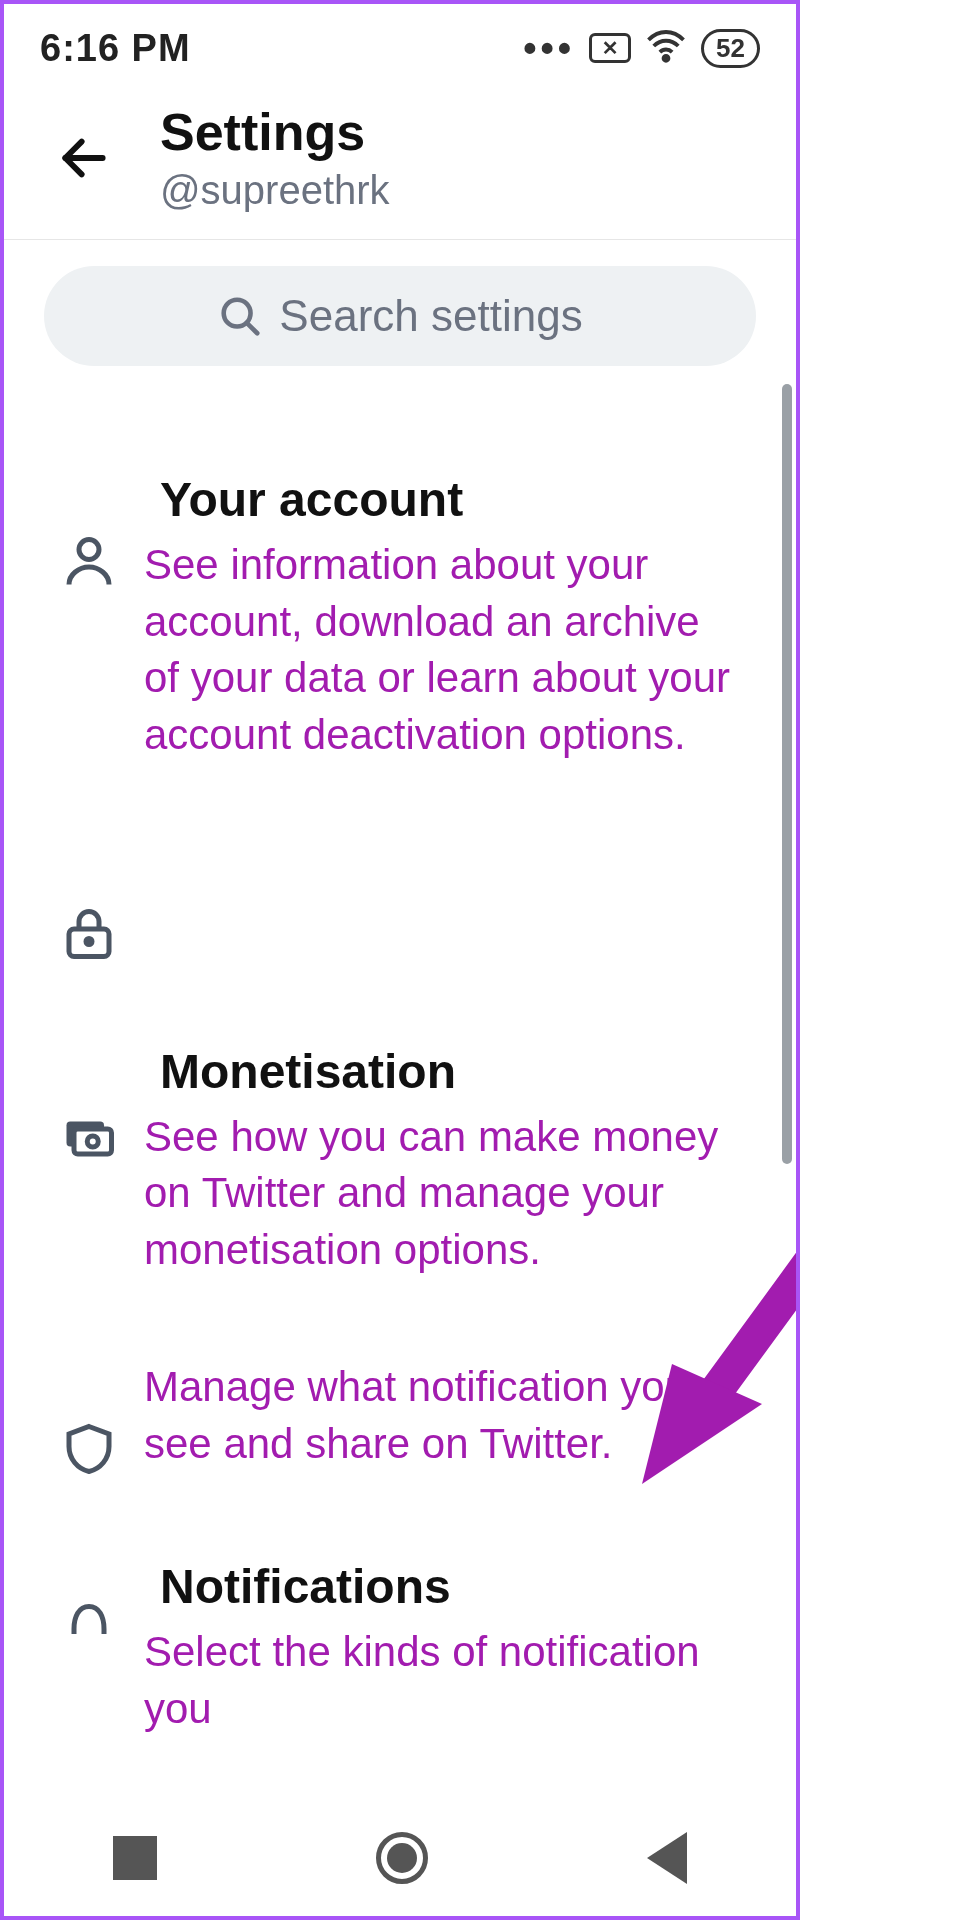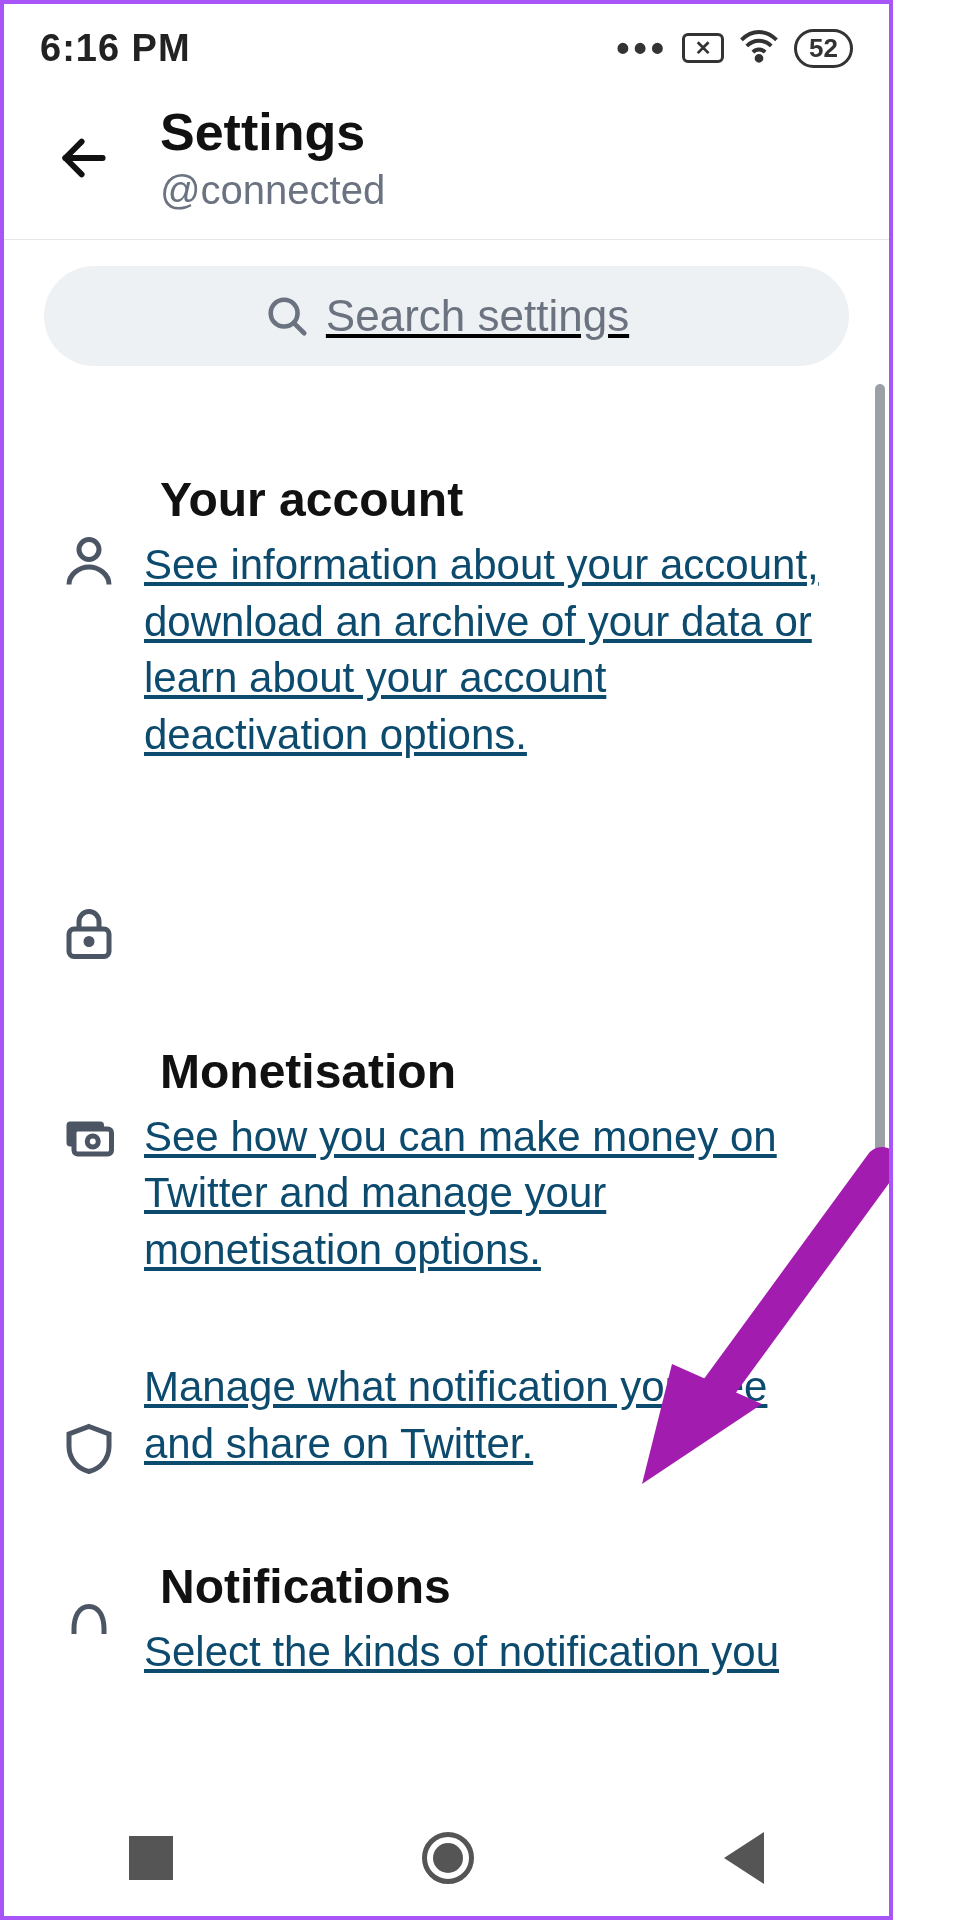--- a/index.html
+++ b/index.html
@@ -1,49 +1,49 @@
 <!DOCTYPE html>
 <html><head>
 <meta charset="utf-8">
 <style>
   * { box-sizing: border-box; margin: 0; padding: 0; }
   html, body { width: 962px; height: 1920px; font-family: -apple-system, "Helvetica Neue", Arial, sans-serif; background: #fff; }
-  .frame { width: 893px; height: 1920px; border: 4px solid #a855f7; position: relative; background: #fff; overflow: hidden; }
+  .frame { width: 800px; height: 1920px; border: 4px solid #a855f7; position: relative; background: #fff; overflow: hidden; }
 
   
   .status-bar { display: flex; align-items: center; justify-content: space-between; padding: 18px 36px 10px 36px; height: 80px; }
   .status-time { font-size: 38px; font-weight: 600; color: #222; letter-spacing: 1px; }
   .status-right { display: flex; align-items: center; gap: 14px; }
   .dots { font-size: 38px; letter-spacing: 4px; color: #333; font-weight: 800; }
   .sim-x { border: 3px solid #333; border-radius: 6px; width: 42px; height: 30px; display: flex; align-items: center; justify-content: center; font-size: 20px; font-weight: 900; color: #333; }
   .wifi svg { width: 42px; height: 42px; }
   .battery { border: 3px solid #333; border-radius: 20px; padding: 1px 12px; font-size: 26px; font-weight: 800; color: #333; }
 
   
   .app-header { display: flex; align-items: center; padding: 18px 40px 26px 40px; border-bottom: 1px solid #e6e6e6; }
   .back-btn { width: 80px; display: flex; justify-content: center; }
   .back-btn svg { width: 56px; height: 56px; }
   .header-titles { margin-left: 36px; }
   .header-title { font-size: 52px; font-weight: 800; color: #111; }
   .header-sub { font-size: 40px; color: #6b7280; margin-top: 6px; }
 
   
   .search-wrap { padding: 26px 40px 16px 40px; }
-  .search { background: #eef1f3; border-radius: 56px; height: 100px; display: flex; align-items: center; justify-content: center; gap: 16px; text-decoration: underline; }
+  .search { background: #eef1f3; border-radius: 56px; height: 100px; display: flex; align-items: center; justify-content: center; gap: 16px; }
   .search svg { width: 46px; height: 46px; stroke: #6b7280; }
   .search-placeholder { font-size: 44px; color: #6b7280; }
 
   
   .list { padding: 50px 30px 0 30px; }
   .row { display: flex; align-items: flex-start; padding: 40px 0; }
   .row-icon { width: 110px; display: flex; justify-content: center; padding-top: 60px; flex-shrink:0; }
   .row-icon svg { width: 60px; height: 60px; stroke: #4b5563; fill: none; stroke-width: 2; }
   .row-body { flex: 1; padding-right: 20px; }
   .row-title { font-size: 48px; font-weight: 600; color: #111; margin-bottom: 10px; margin-left: 16px; }
-  .row-desc { font-size: 42px; color: #0c4a6e; line-height: 1.35; text-decoration: underline; }
+  .row-desc { font-size: 42px; color: #a21caf; line-height: 1.35; }
 
   
   .scroll-hint { position: absolute; right: 4px; top: 380px; width: 10px; height: 780px; background: #9aa0a6; border-radius: 6px; }
 
   
   .arrow { position: absolute; left: 608px; top: 1140px; width: 300px; height: 360px; pointer-events: none; }
 
   
   .navbar { position: absolute; bottom: 8px; left: 0; width: 100%; height: 100px; display: flex; align-items: center; justify-content: space-around; background: #fff; }
   .nav-sq { width: 44px; height: 44px; background: #555; }
@@ -75,21 +75,21 @@
 
   <div class="app-header">
     <div class="back-btn">
       <svg viewBox="0 0 24 24" fill="none" stroke="#111" stroke-width="2.5" stroke-linecap="round" stroke-linejoin="round">
           <line x1="20" y1="12" x2="4" y2="12"></line>
           <polyline points="11 5 4 12 11 19"></polyline>
         </svg>
     </div>
     <div class="header-titles">
       <div class="header-title">Settings</div>
-      <div class="header-sub">@connected</div>
+      <div class="header-sub">@supreethrk</div>
     </div>
   </div>
 
   <div class="search-wrap">
     <div class="search">
       <svg viewBox="0 0 24 24" fill="none" stroke-width="2.4" stroke-linecap="round">
           <circle cx="10.5" cy="10.5" r="7"></circle>
           <line x1="21" y1="21" x2="15.8" y2="15.8"></line>
         </svg>
       <span class="search-placeholder">Search settings</span>

